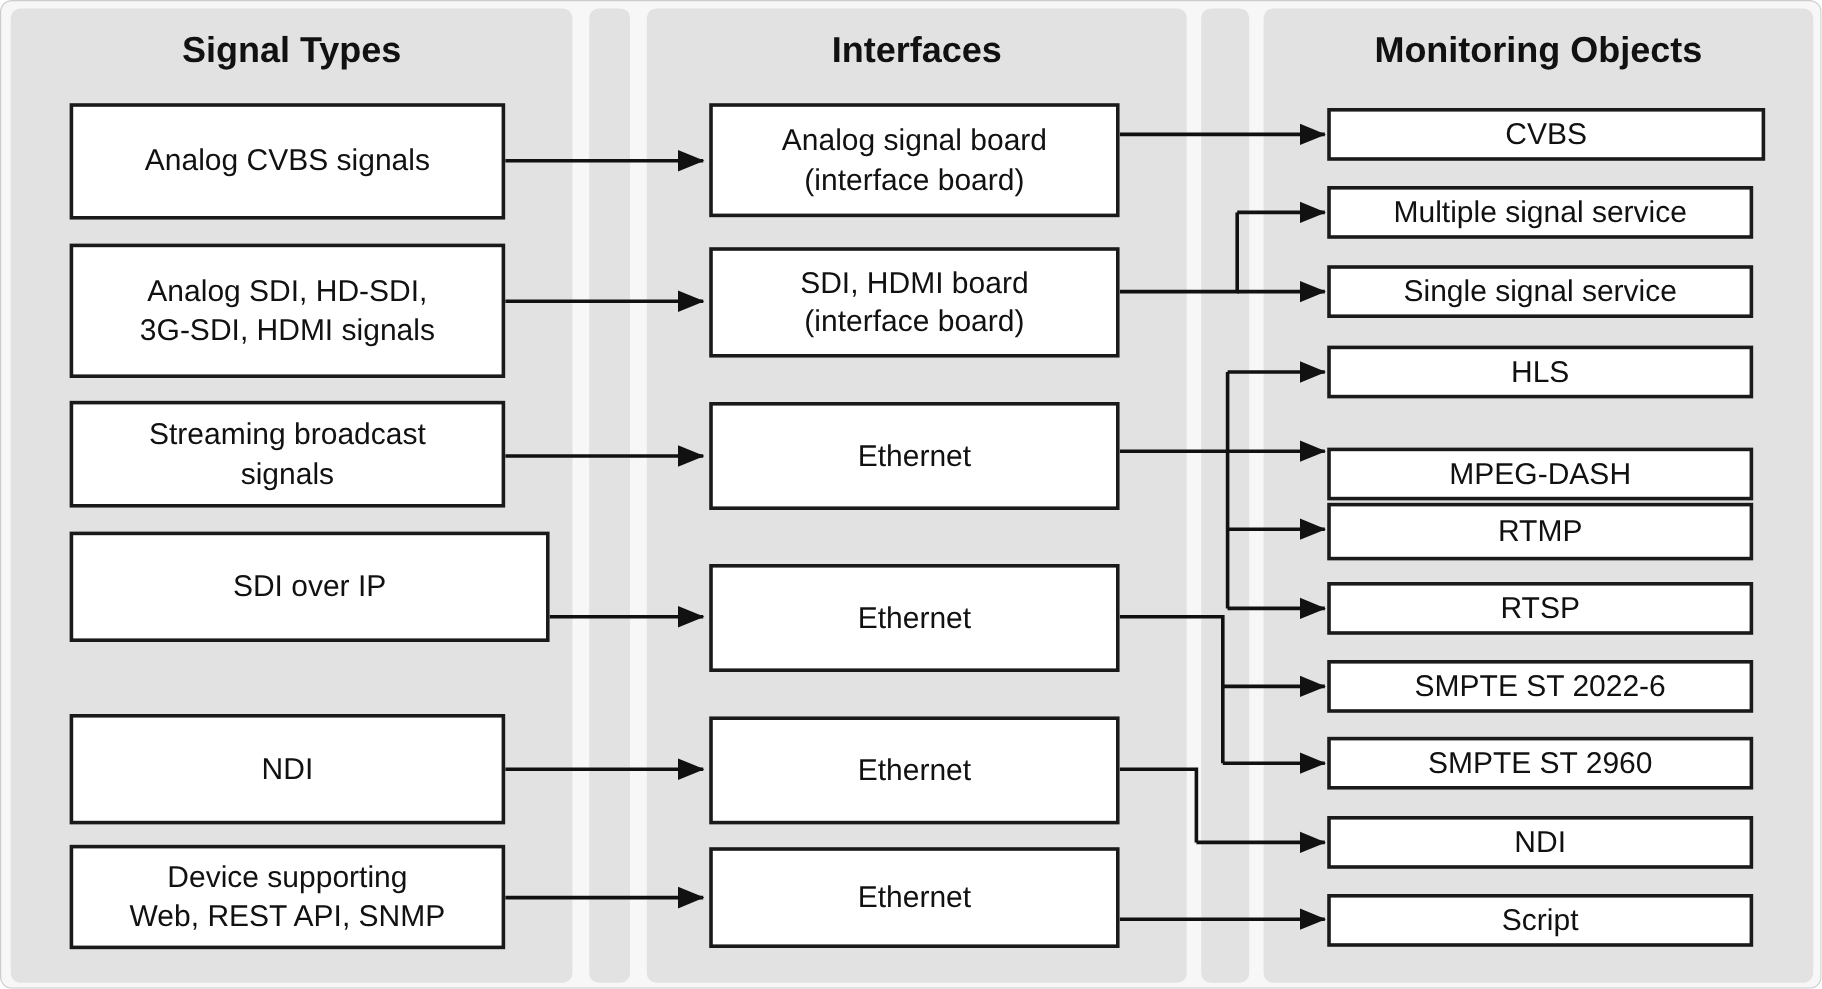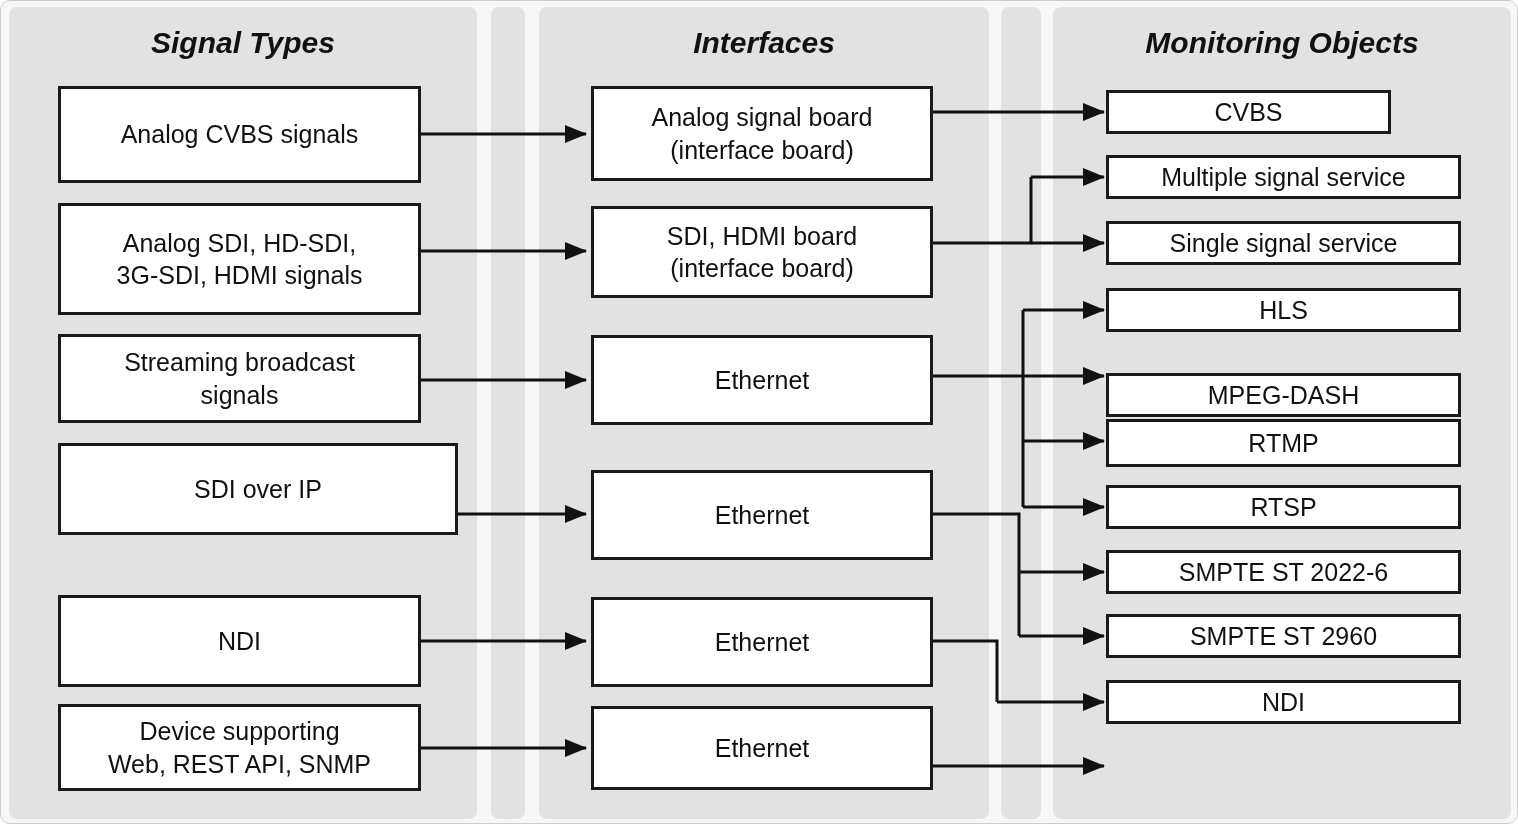--- a/index.html
+++ b/index.html
@@ -20,21 +20,21 @@
     z-index:0;
   }
   .wires{
     position:absolute;left:0;top:0;z-index:1;
     pointer-events:none;
   }
   .title{
     position:absolute;top:22px;height:40px;
     display:flex;align-items:center;justify-content:center;
     font-size:30px;font-weight:bold;color:#111111;
-    z-index:2;text-align:center;font-style:italic;
+    z-index:2;text-align:center;
   }
   .box{
     position:absolute;
     background:#ffffff;
     border:3px solid #1a1a1a;
     box-sizing:border-box;
     display:flex;align-items:center;justify-content:center;
     text-align:center;
     white-space:pre-line;
     font-size:25px;line-height:1.3;
@@ -109,24 +109,25 @@
 
   <div class="box" style="left:590px;top:85px;width:342px;height:95px">Analog signal board
 (interface board)</div>
   <div class="box" style="left:590px;top:205px;width:342px;height:92px">SDI, HDMI board
 (interface board)</div>
   <div class="box" style="left:590px;top:334px;width:342px;height:90px">Ethernet</div>
   <div class="box" style="left:590px;top:469px;width:342px;height:90px">Ethernet</div>
   <div class="box" style="left:590px;top:596px;width:342px;height:90px">Ethernet</div>
   <div class="box" style="left:590px;top:705px;width:342px;height:84px">Ethernet</div>
 
-  <div class="box small" style="left:1105px;top:89px;width:285px;height:44px">CVBS</div>
+  <div class="box small" style="left:1105px;top:89px;width:365px;height:44px">CVBS</div>
   <div class="box small" style="left:1105px;top:154px;width:355px;height:44px">Multiple signal service</div>
   <div class="box small" style="left:1105px;top:220px;width:355px;height:44px">Single signal service</div>
   <div class="box small" style="left:1105px;top:287px;width:355px;height:44px">HLS</div>
   <div class="box small" style="left:1105px;top:372px;width:355px;height:44px">MPEG-DASH</div>
   <div class="box small" style="left:1105px;top:418px;width:355px;height:48px">RTMP</div>
   <div class="box small" style="left:1105px;top:484px;width:355px;height:44px">RTSP</div>
   <div class="box small" style="left:1105px;top:549px;width:355px;height:44px">SMPTE ST 2022-6</div>
   <div class="box small" style="left:1105px;top:613px;width:355px;height:44px">SMPTE ST 2960</div>
   <div class="box small" style="left:1105px;top:679px;width:355px;height:44px">NDI</div>
+  <div class="box small" style="left:1105px;top:744px;width:355px;height:44px">Script</div>
 
 </div>
 
 </body></html>

